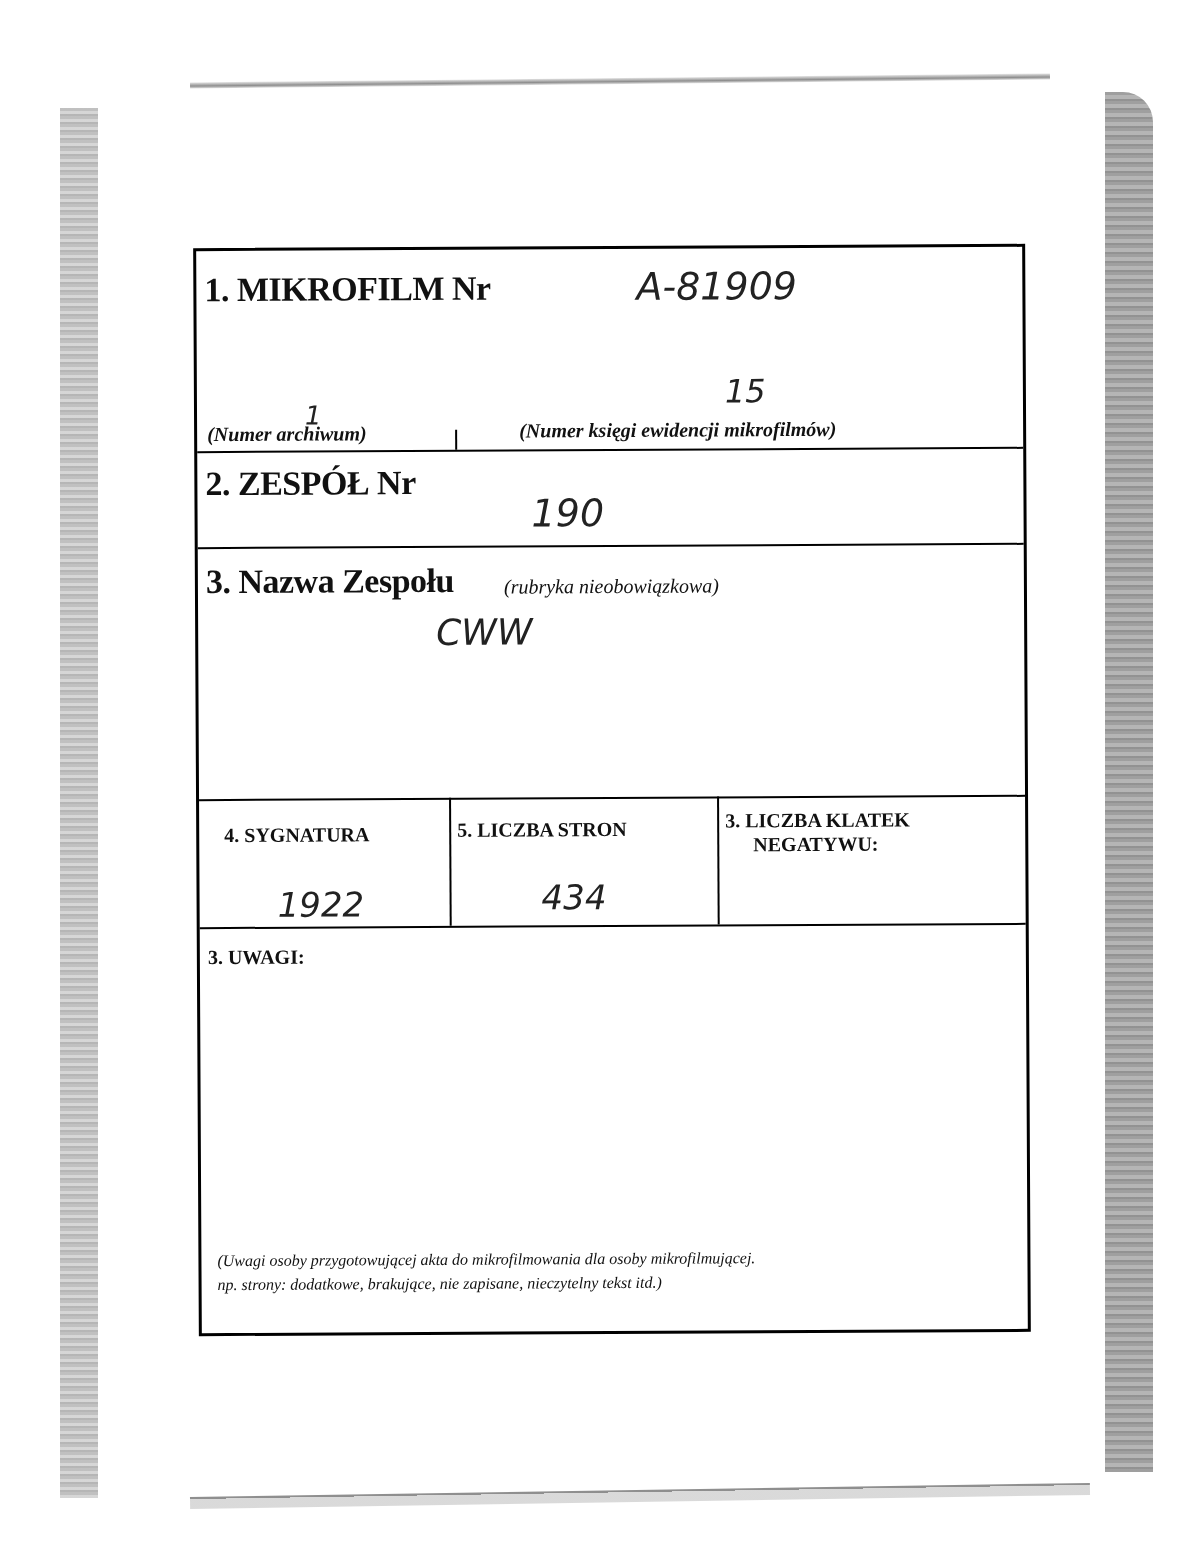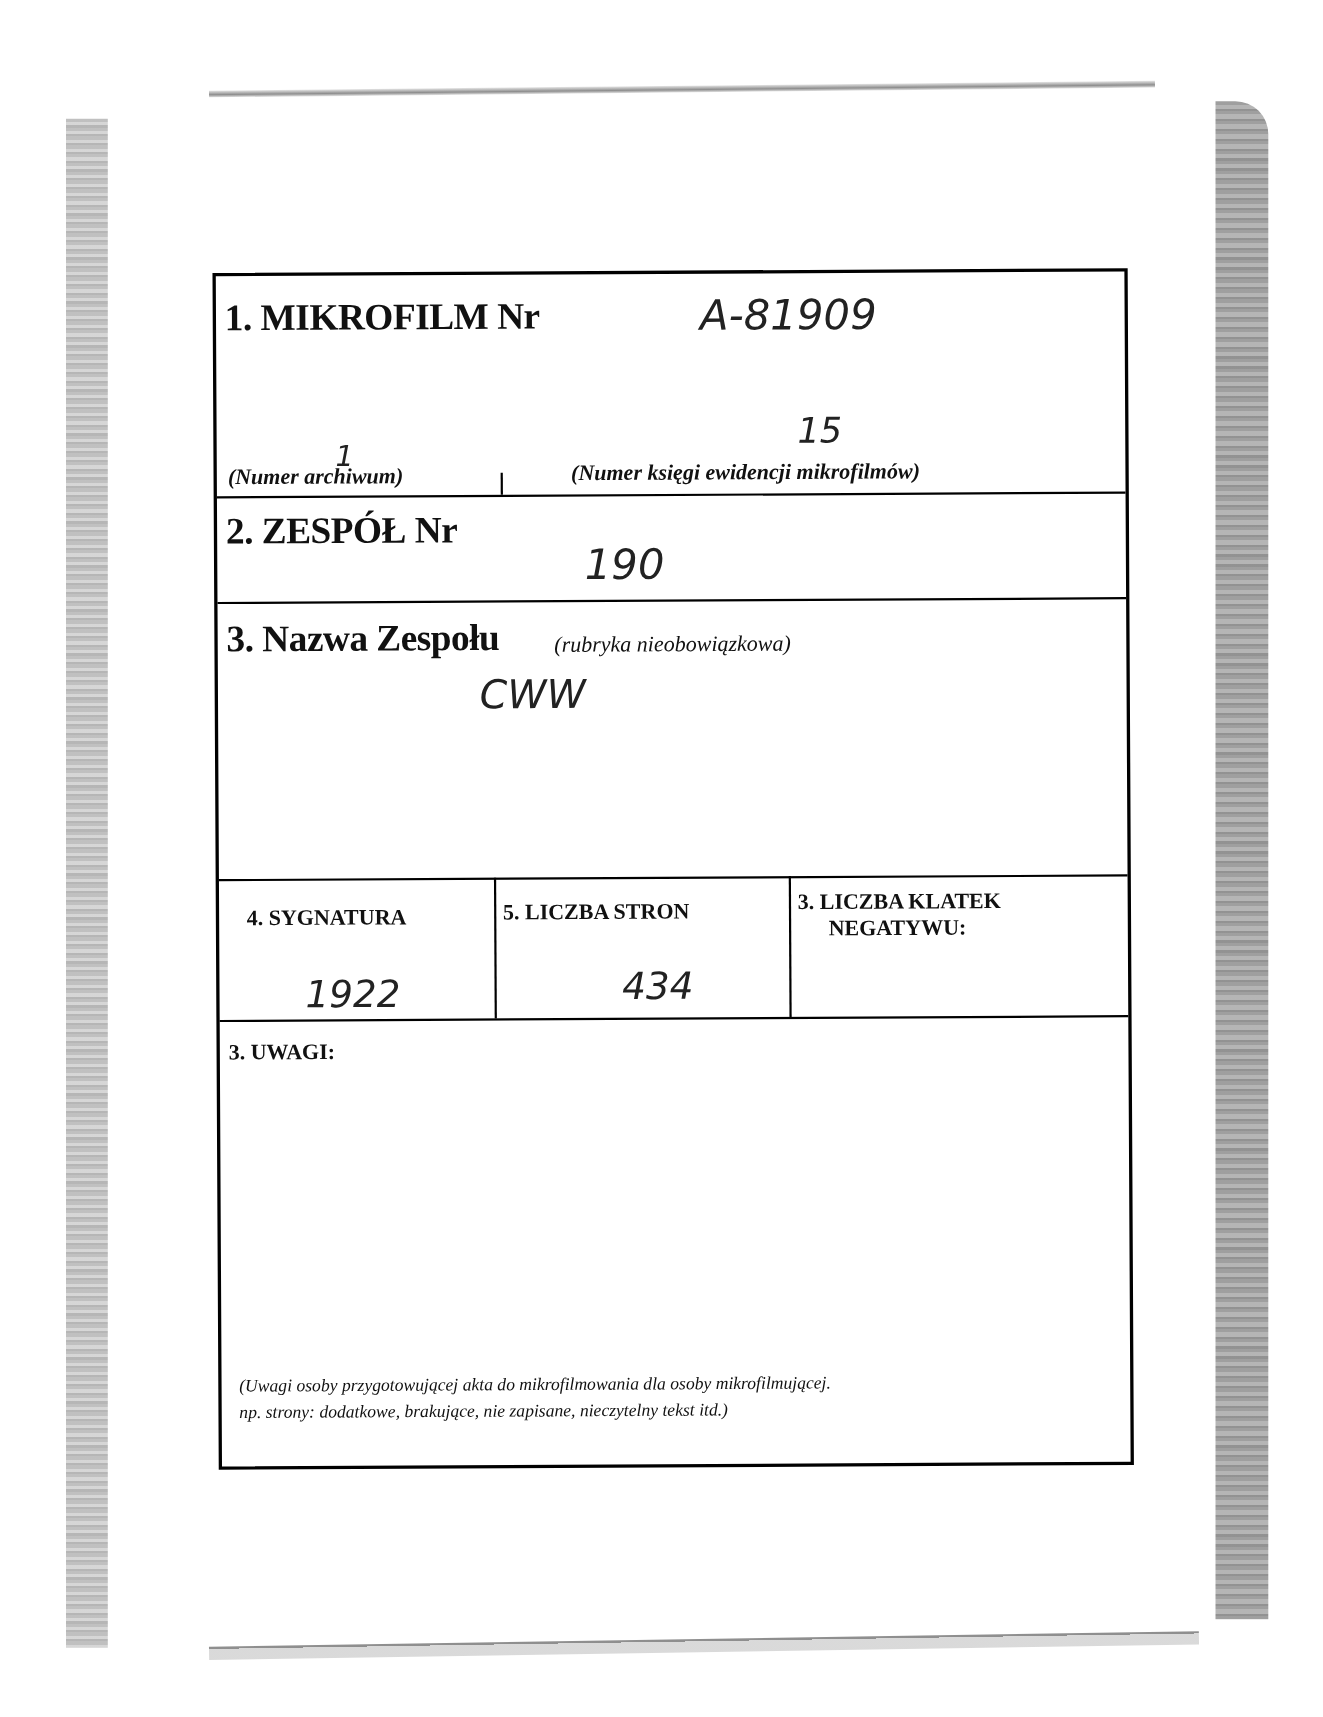--- a/index.html
+++ b/index.html
@@ -81,21 +81,21 @@
   </div>
 
   <div class="row r4">
     <div class="col" style="left:0; width:250px;">
       <div class="col-label" style="left:10px; top:24px;margin-left:15px;">4. SYGNATURA</div>
       <div class="hand" style="left:78px; top:86px; font-size:34px;">1922</div>
     </div>
     <div class="vline" style="left:250px; top:0; bottom:0;"></div>
     <div class="col" style="left:252px; width:266px;">
       <div class="col-label" style="left:6px; top:20px;">5. LICZBA  STRON</div>
-      <div class="hand" style="left:90px; top:80px; font-size:34px;margin-left:24px;">434</div>
+      <div class="hand" style="left:90px; top:80px; font-size:34px;">434</div>
     </div>
     <div class="vline" style="left:518px; top:0; bottom:0;"></div>
     <div class="col" style="left:520px; right:0;">
       <div class="col-label" style="left:6px; top:12px;">3. LICZBA  KLATEK</div>
       <div class="col-label" style="left:34px; top:36px;">NEGATYWU:</div>
     </div>
   </div>
 
   <div class="row r7">
     <div class="col-label" style="left:8px; top:18px;">3. UWAGI:</div>

